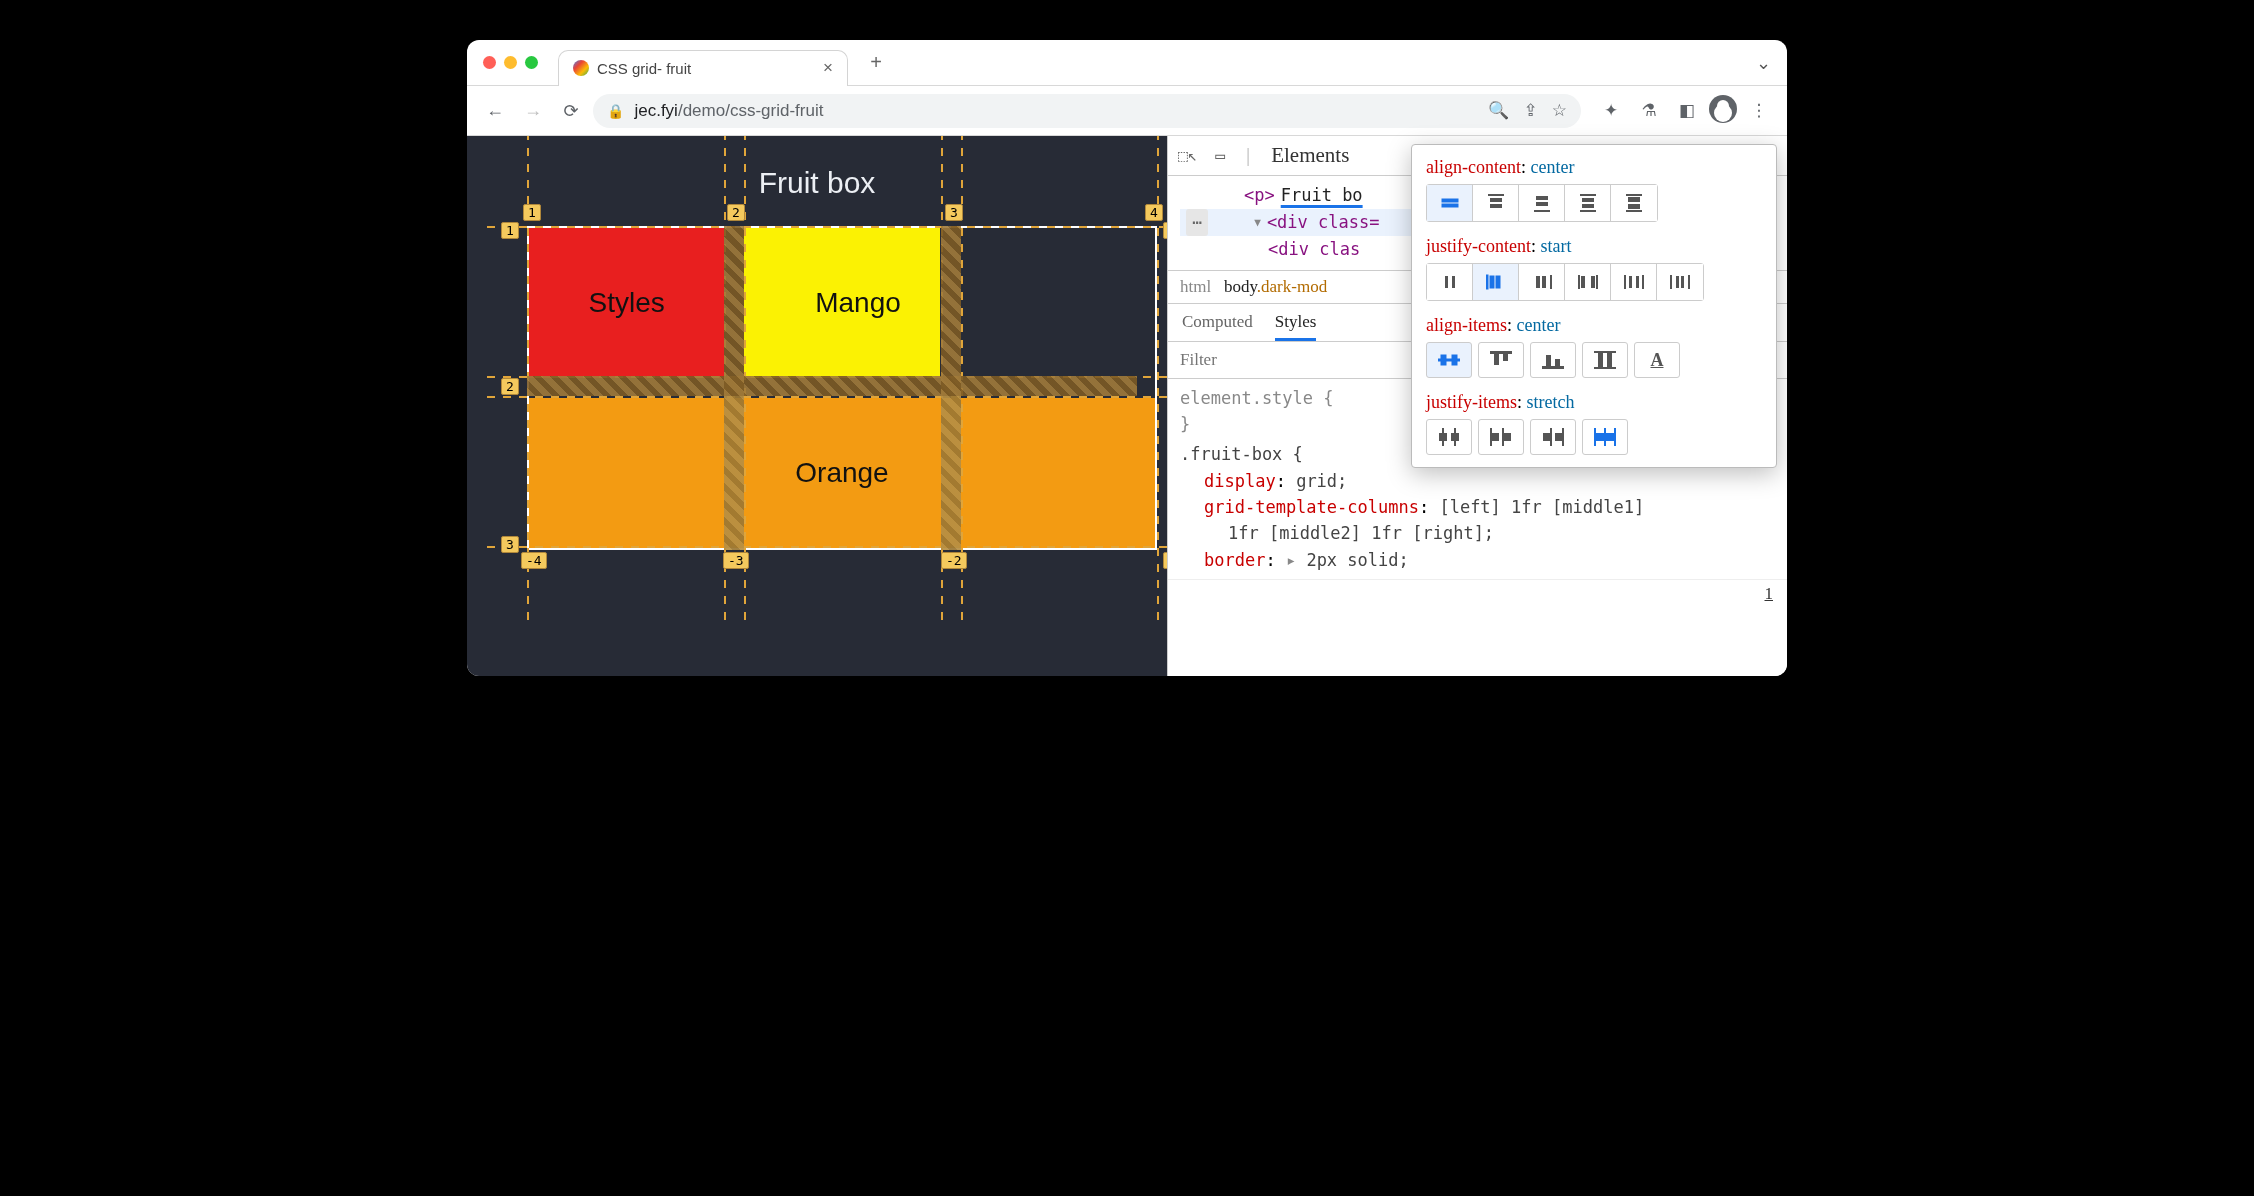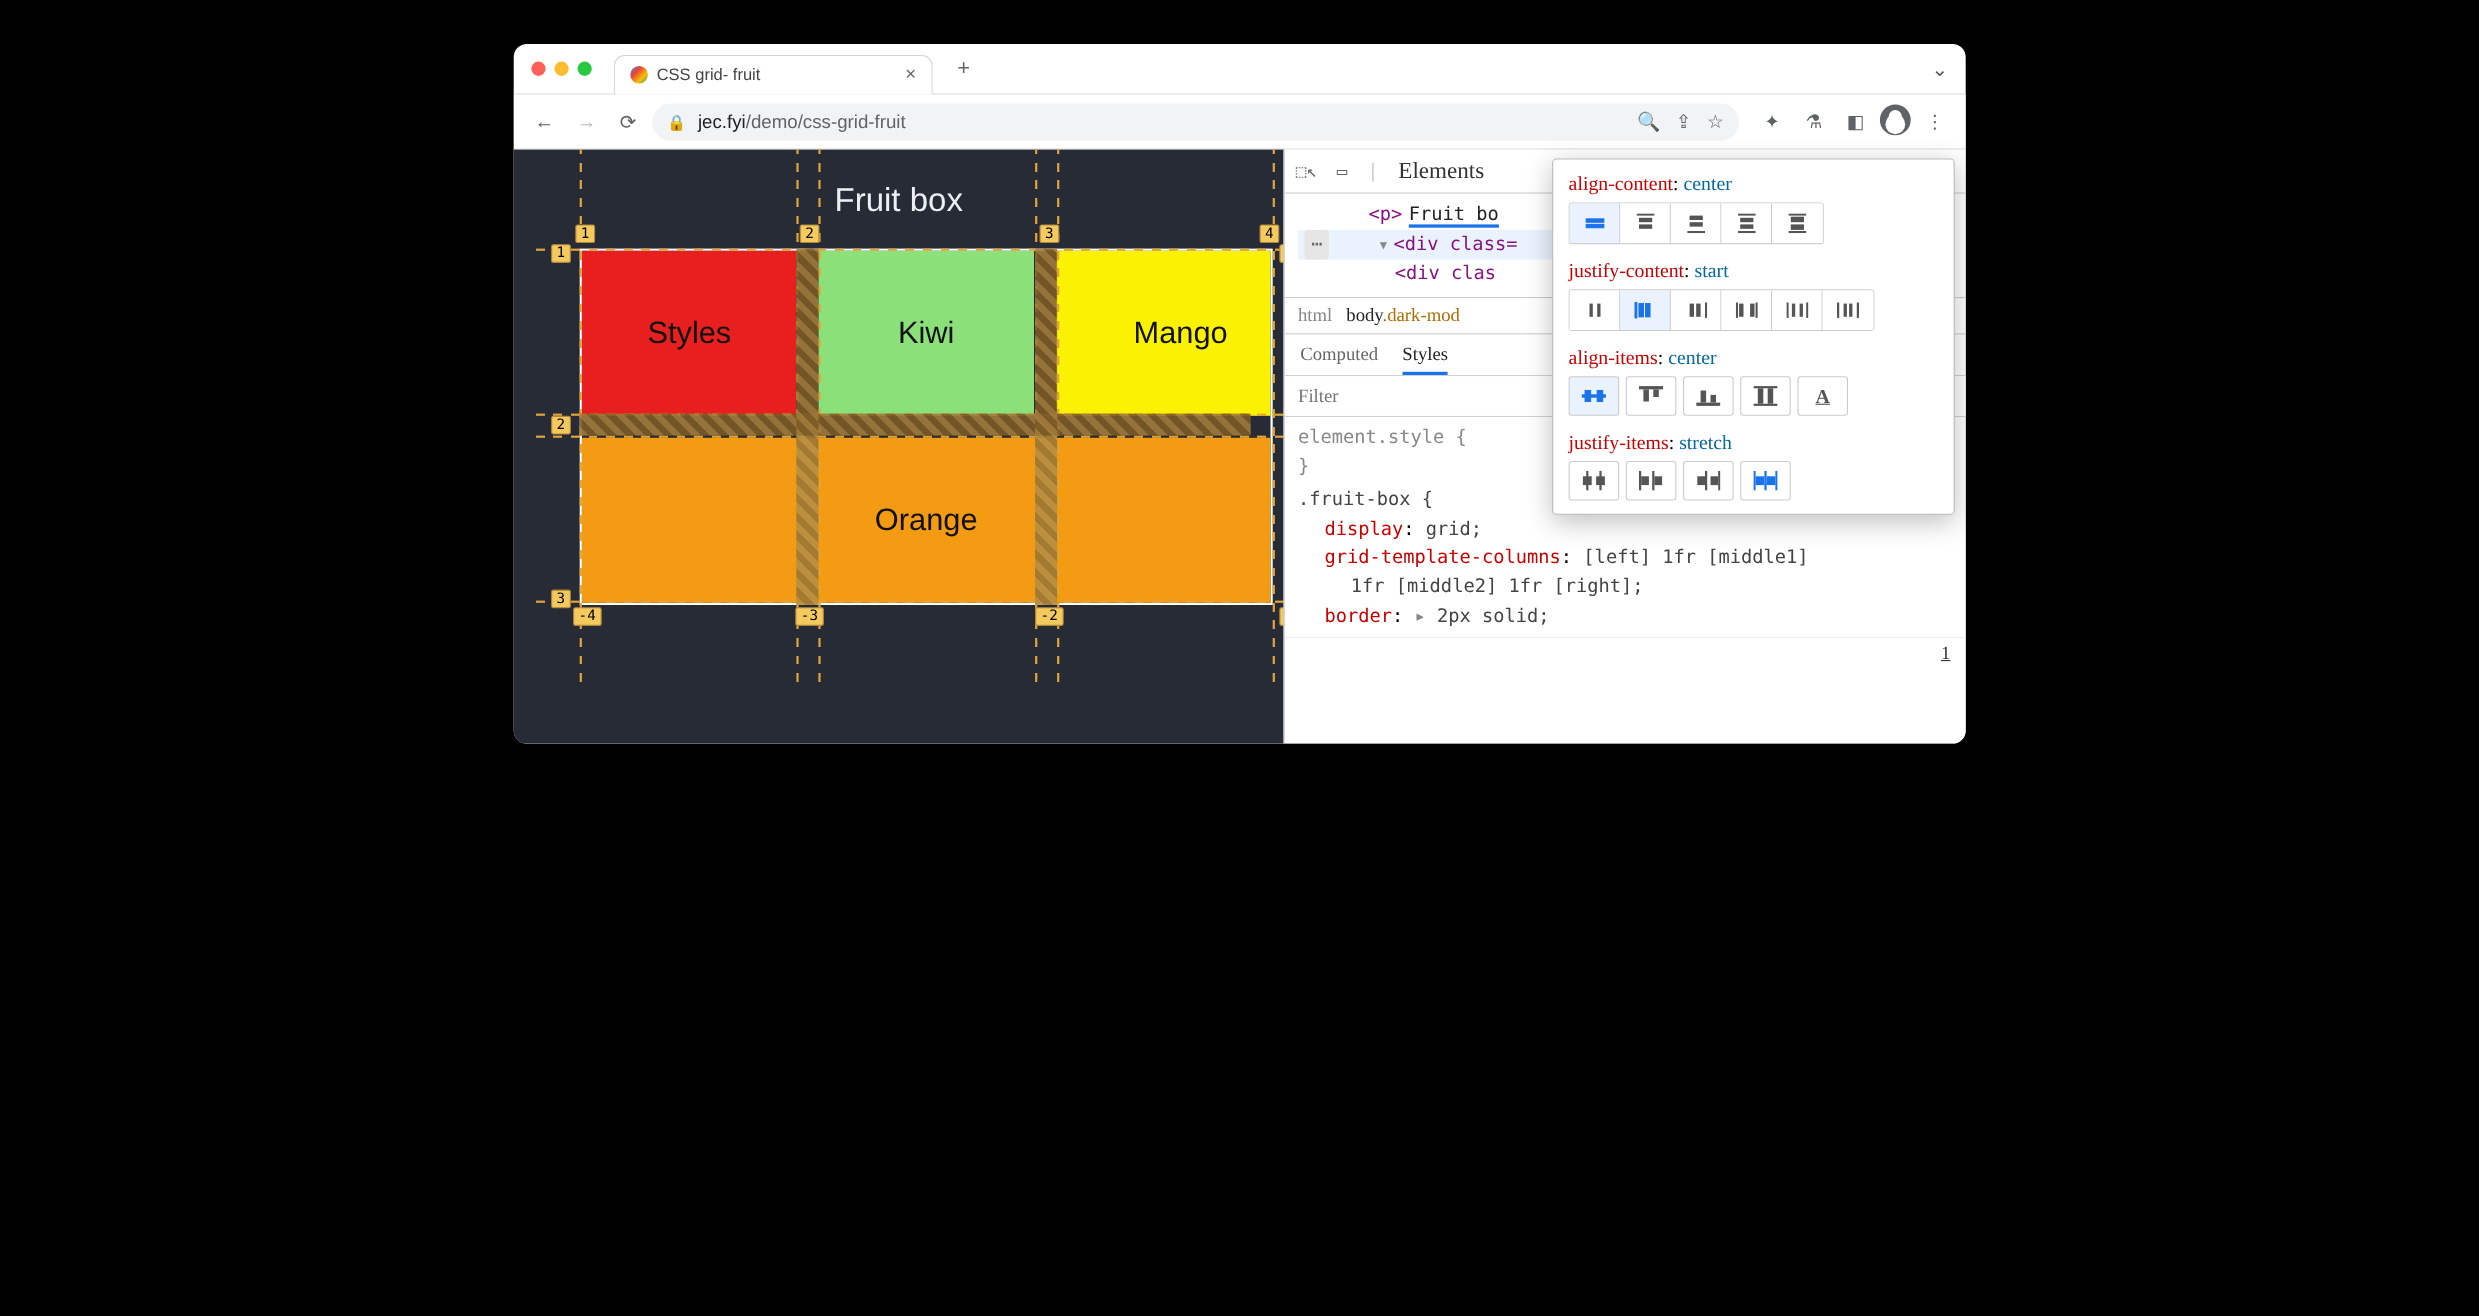--- a/index.html
+++ b/index.html
@@ -163,21 +163,20 @@
 
         <div class="glabel" style="left:636px;top:-4px">-1</div>
         <div class="glabel" style="left:636px;top:326px">-1</div>
 
         <div class="glabel" style="left:-6px;top:326px">-4</div>
         <div class="glabel" style="left:196px;top:326px">-3</div>
         <div class="glabel" style="left:414px;top:326px">-2</div>
 
         <div class="gridbox">
           <div class="cell apple">Styles</div>
-          <div class="cell kiwi">Kiwi</div>
           <div class="cell mango">Mango</div>
           <div class="cell orange">Orange</div>
         </div>
       </div>
     </div>
 
     <div class="devtools">
       <div class="dtabs">
         <span class="dicon">⬚↖</span>
         <span class="dicon">▭</span>

